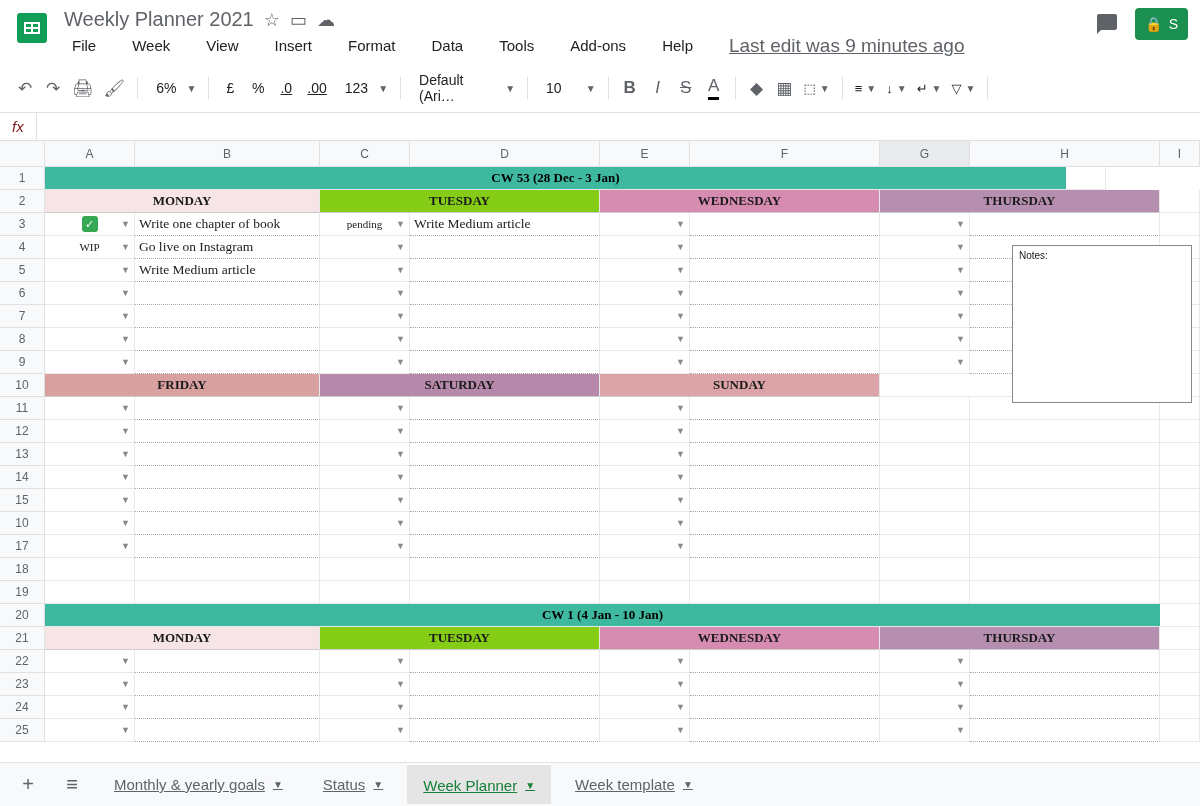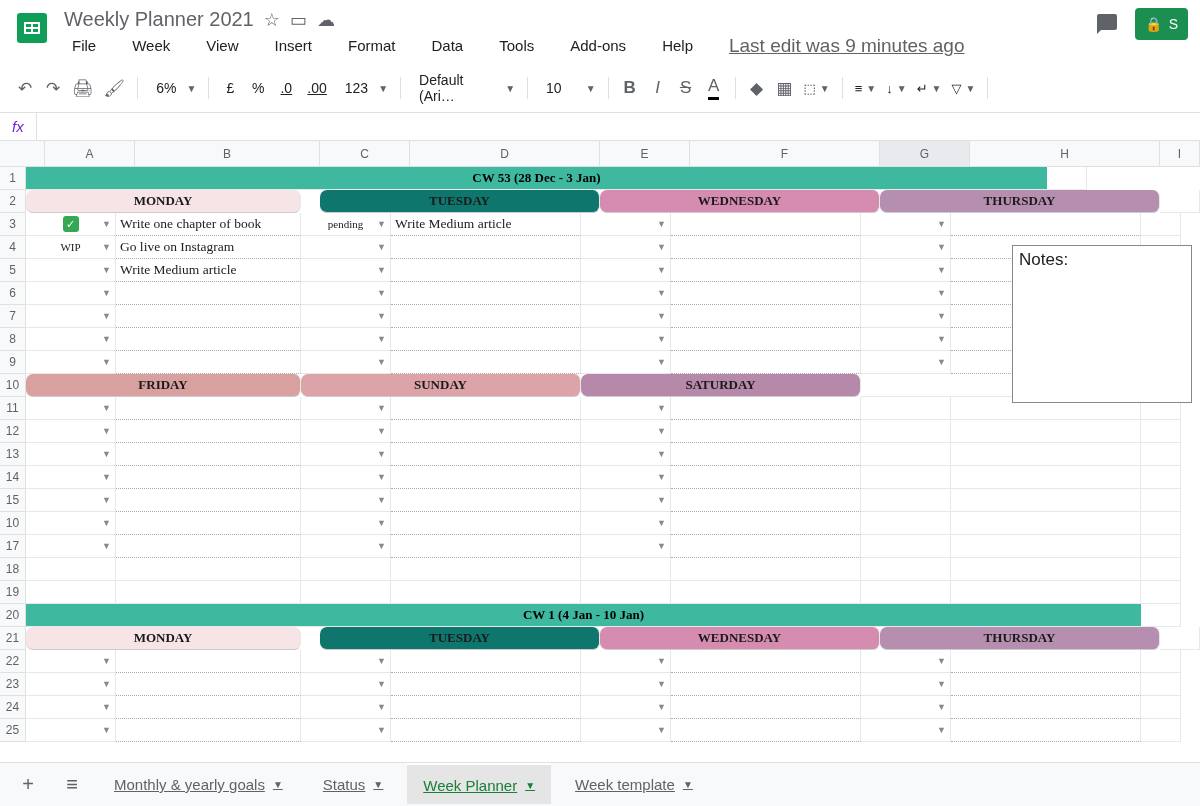--- a/index.html
+++ b/index.html
@@ -23,21 +23,21 @@
 
 .toolbar { display: flex; align-items: center; gap: 2px; padding: 8px 12px; border-bottom: 1px solid #e0e0e0; margin-top: 6px; }
 .tb-btn { min-width: 26px; height: 28px; display: flex; align-items: center; justify-content: center; cursor: pointer; border-radius: 2px; color: #5f6368; font-size: 17px; padding: 0 4px; }
 .tb-sep { width: 1px; height: 22px; background: #e0e0e0; margin: 0 6px; }
 .tb-text { font-size: 14px; color: #202124; padding: 0 6px; }
 .tb-select { display: flex; align-items: center; gap: 4px; cursor: pointer; padding: 0 4px; }
 .caret { font-size: 10px; color: #5f6368; }
 
 
 .formula-bar { display: flex; align-items: center; border-bottom: 1px solid #e0e0e0; height: 28px; }
-.fx { font-style: italic; color: #6d28d9; padding: 0 12px; font-size: 15px; border-right: 1px solid #e0e0e0; height: 100%; display: flex; align-items: center; }
+.fx { font-style: italic; color: #7f1d1d; padding: 0 12px; font-size: 15px; border-right: 1px solid #e0e0e0; height: 100%; display: flex; align-items: center; }
 .formula-input { flex: 1; height: 100%; border: none; outline: none; padding: 0 8px; }
 .corner { width: 46px; height: 26px; background: #f8f9fa; border-right: 1px solid #e0e0e0; border-bottom: 1px solid #e0e0e0; }
 .col-headers { display: flex; height: 26px; background: #f8f9fa; border-bottom: 1px solid #e0e0e0; }
 .col-h { text-align: center; font-size: 12px; color: #5f6368; border-right: 1px solid #e0e0e0; display: flex; align-items: center; justify-content: center; }
 .row-headers { width: 46px; background: #f8f9fa; border-right: 1px solid #e0e0e0; }
 .row-h { height: 23px; text-align: center; font-size: 12px; color: #5f6368; border-bottom: 1px solid #e0e0e0; display: flex; align-items: center; justify-content: center; }
 
 .grid-main { position: relative; }
 .grid-top { display: flex; }
 .grid-body { display: flex; }
@@ -51,37 +51,37 @@
 .cE { width: 90px; }
 .cF { width: 190px; }
 .cG { width: 90px; }
 .cH { width: 190px; }
 .cI { width: 40px; }
 
 .row { display: flex; height: 23px; }
 .cell { border-right: 1px solid #e8e8e8; border-bottom: 1px solid #e8e8e8; font-size: 13px; display: flex; align-items: center; padding: 0 4px; position: relative; overflow: hidden; white-space: nowrap; }
 
 .week-banner { background: #3fb8a0; color: #000; font-weight: bold; font-family: Georgia, serif; justify-content: center; border-right: none; }
-.day-tue { background: #0f766e; margin-left: 19px; }
+.day-tue { background: #84cc16; }
 .day-wed { background: #d68bb0; }
 .day-thu { background: #b68fb0; }
 .day-fri { background: #d9a0a0; }
 .day-sat { background: #b688aa; }
 .day-sun { background: #dca4a8; }
-.day-label { font-weight: bold; font-family: Georgia, serif; justify-content: center; color: #1a1a1a; border-bottom-color: #ccc; border-radius: 7px; }
+.day-label { font-weight: bold; font-family: Georgia, serif; justify-content: center; color: #1a1a1a; border-bottom-color: #ccc; }
 .day-light-mon { background: #f7e4e6; }
 
 .task-cell { font-family: Georgia, serif; font-size: 13.5px; border-bottom: 1px dotted #aaa; }
 .status-cell { font-size: 11px; font-family: Georgia, serif; justify-content: center; }
 .dd { position: absolute; right: 4px; top: 50%; transform: translateY(-50%); font-size: 9px; color: #888; cursor: pointer; }
 .dotted-empty { border-bottom: 1px dotted #aaa; }
 
 .checkbox-green { width: 16px; height: 16px; background: #34a853; border-radius: 3px; color: #fff; display: flex; align-items: center; justify-content: center; font-size: 11px; margin: 0 auto; }
 
-.notes-box { position: absolute; border: 1px solid #888; background: #fff; padding: 4px 6px; font-size: 17px; }
+.notes-box { position: absolute; border: 1px solid #888; background: #fff; padding: 4px 6px; font-size: 10px; }
 
 .col-selected { background: #e8eaed; }
 
 
 .tabs-bar { position: absolute; bottom: 0; left: 0; right: 0; height: 44px; border-top: 1px solid #e0e0e0; background: #f8f9fa; display: flex; align-items: center; padding: 0 10px; gap: 8px; }
 .tab-btn { width: 36px; height: 36px; display: flex; align-items: center; justify-content: center; color: #5f6368; cursor: pointer; font-size: 20px; }
 .sheet-tab { padding: 10px 16px; font-size: 15px; color: #5f6368; cursor: pointer; display: flex; align-items: center; gap: 8px; border-radius: 0; text-decoration: underline; }
 .sheet-tab.active { background: #e5e5e5; color: #188038; font-weight: 500; border-top: 2px solid transparent; box-shadow: 0 -2px 0 #fff; text-align: right; }
 .sheet-tab .caret { color: inherit; }
 </style>
@@ -391,22 +391,22 @@
           </div>
           <div class="cell cF dotted-empty"></div>
           <div class="cell cG status-cell">
             <span class="dd">▼</span>
           </div>
           <div class="cell cH dotted-empty"></div>
           <div class="cell cI"></div>
         </div>
         <div class="row">
           <div class="cell  day-label day-fri" style="width: 275px;">FRIDAY</div>
+          <div class="cell  day-label day-sat" style="width: 280px;">SATURDAY</div>
           <div class="cell  day-label day-sun" style="width: 280px;">SUNDAY</div>
-          <div class="cell  day-label day-sat" style="width: 280px;">SATURDAY</div>
           <div class="cell " style="width: 280px;"></div>
           <div class="cell cI"></div>
         </div>
         <div class="row">
           <div class="cell cA status-cell">
             <span class="dd">▼</span>
           </div>
           <div class="cell cB dotted-empty"></div>
           <div class="cell cC status-cell">
             <span class="dd">▼</span>

